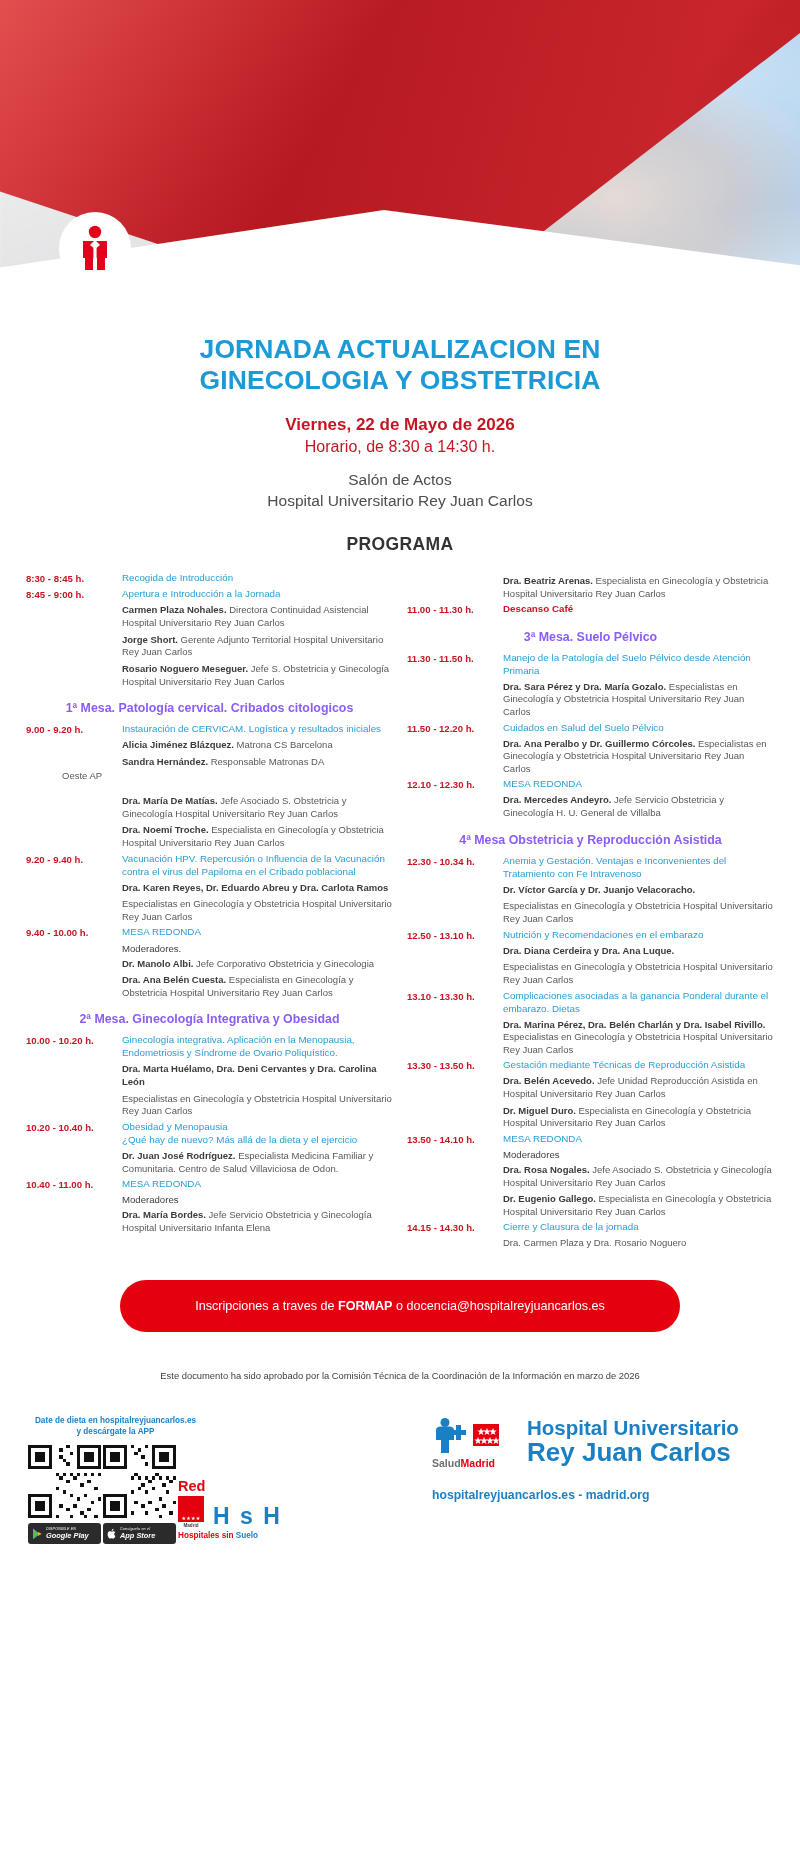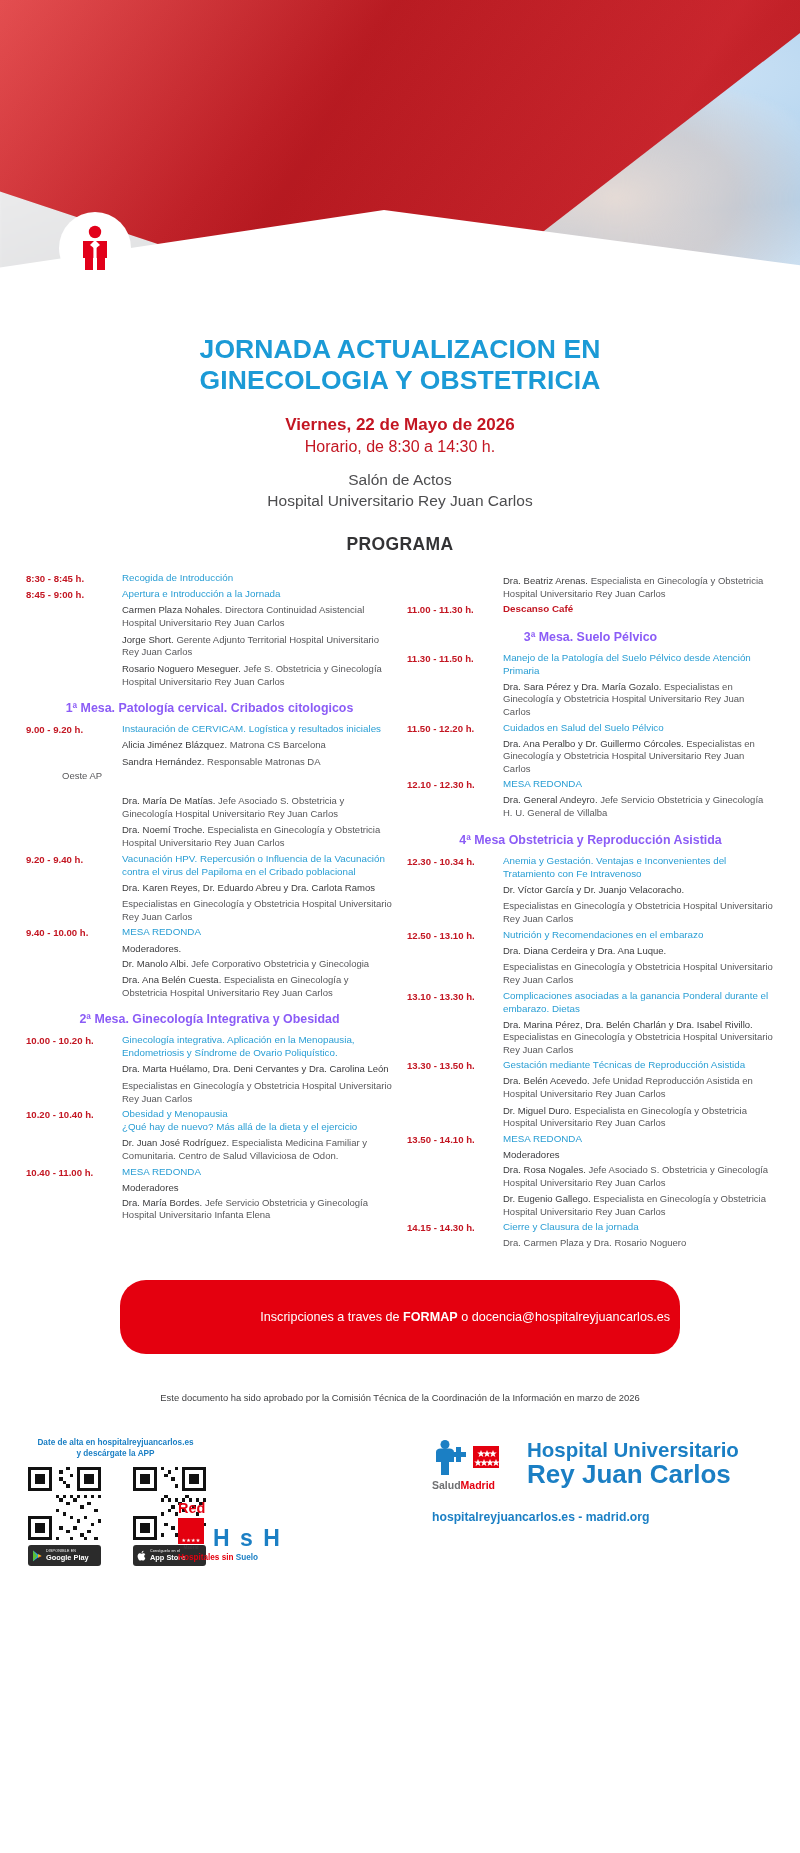--- a/index.html
+++ b/index.html
@@ -201,42 +201,42 @@
     line-height: 1.33;
     font-weight: 400;
   }
   .topic.redtopic { color: #c31622; font-weight: 700; }
   .speaker {
     color: #58585b;
     font-size: 9.5px;
     line-height: 1.33;
     margin-top: 4px;
   }
-  .speaker b { color: #3b3b3d; font-weight: 400; }
+  .speaker b { color: #3b3b3d; font-weight: 700; }
   .moderadores {
     color: #404042;
     font-size: 9.6px;
     font-weight: 400;
     margin-top: 4px;
   }
   .loose-note {
     color: #58585b;
     font-size: 9.5px;
     line-height: 1.33;
   }
 
   
   .cta-wrap { padding: 28px 120px 0; }
   .cta {
     background: #e4000f;
     color: #ffffff;
     border-radius: 26px;
-    text-align: right;
+    text-align: center;
     font-size: 12.6px;
-    padding: 30px 10px;
+    padding: 19px 10px;
     border: none;
     width: 100%;
     cursor: pointer;
     font-family: "Liberation Sans", sans-serif;
   }
   .cta b { font-weight: 700; }
 
   .approval {
     margin-top: 38px;
     text-align: center;
@@ -255,21 +255,21 @@
   }
   .footer-left { width: 360px; }
   .app-note {
     color: #1b7fc4;
     font-size: 8.2px;
     font-weight: 700;
     text-align: center;
     line-height: 1.35;
     width: 175px;
   }
-  .qr-row { display: flex; gap: 32px; margin-top: 8px; }
+  .qr-row { display: flex; gap: 2px; margin-top: 8px; font-style: italic; }
   .qr-item { width: 73px; }
   .qr { width: 73px; height: 73px; display: block; }
   .store-btn {
     margin-top: 5px;
     width: 73px; height: 21px;
     background: #2b2b2b;
     border-radius: 3px;
     display: flex;
     align-items: center;
     gap: 3px;
@@ -459,21 +459,21 @@
           <div class="row-time">11.50 - 12.20 h.</div>
           <div class="row-body">
             <div class="topic">Cuidados en Salud del Suelo Pélvico</div>
             <div class="speaker"><b>Dra. Ana Peralbo y Dr. Guillermo Córcoles.</b><span> Especialistas en Ginecología y Obstetricia Hospital Universitario Rey Juan Carlos</span></div>
           </div>
         </div>
         <div class="row">
           <div class="row-time">12.10 - 12.30 h.</div>
           <div class="row-body">
             <div class="topic">MESA REDONDA</div>
-            <div class="speaker"><b>Dra. General Andeyro.</b><span> Jefe Servicio Obstetricia y Ginecología H. U. General de Villalba</span></div>
+            <div class="speaker"><b>Dra. Mercedes Andeyro.</b><span> Jefe Servicio Obstetricia y Ginecología H. U. General de Villalba</span></div>
           </div>
         </div>
         <div class="mesa-head">4ª Mesa Obstetricia y Reproducción Asistida</div>
         <div class="row">
           <div class="row-time">12.30 - 10.34 h.</div>
           <div class="row-body">
             <div class="topic">Anemia y Gestación.  Ventajas e Inconvenientes del Tratamiento con Fe Intravenoso</div>
             <div class="speaker"><b>Dr. Víctor García y Dr. Juanjo Velacoracho.</b></div>
             <div class="speaker"><span>Especialistas en Ginecología y Obstetricia Hospital Universitario Rey Juan Carlos</span></div>
           </div>
@@ -524,21 +524,21 @@
     <button class="cta">
       <span>Inscripciones a traves de </span><b>FORMAP</b><span> o docencia@hospitalreyjuancarlos.es</span>
     </button>
   </div>
 
   <div class="approval">Este documento ha sido aprobado por la Comisión Técnica de la Coordinación de la Información en marzo de 2026</div>
 
   <div class="footer">
     <div class="footer-left">
       <div class="app-note">
-        <span>Date de alta en hospitalreyjuancarlos.es</span><br>
+        <span>Date de dieta en hospitalreyjuancarlos.es</span><br>
         <span>y descárgate la APP</span>
       </div>
       <div class="qr-row">
         <div class="qr-item">
           <svg class="qr" viewBox="0 0 21 21" shape-rendering="crispEdges">
             <rect width="21" height="21" fill="#fff"></rect>
             <g fill="#111">
               <rect x="0" y="0" width="7" height="1"></rect>
                 <rect x="0" y="6" width="7" height="1"></rect>
               <rect x="0" y="0" width="1" height="7"></rect>

